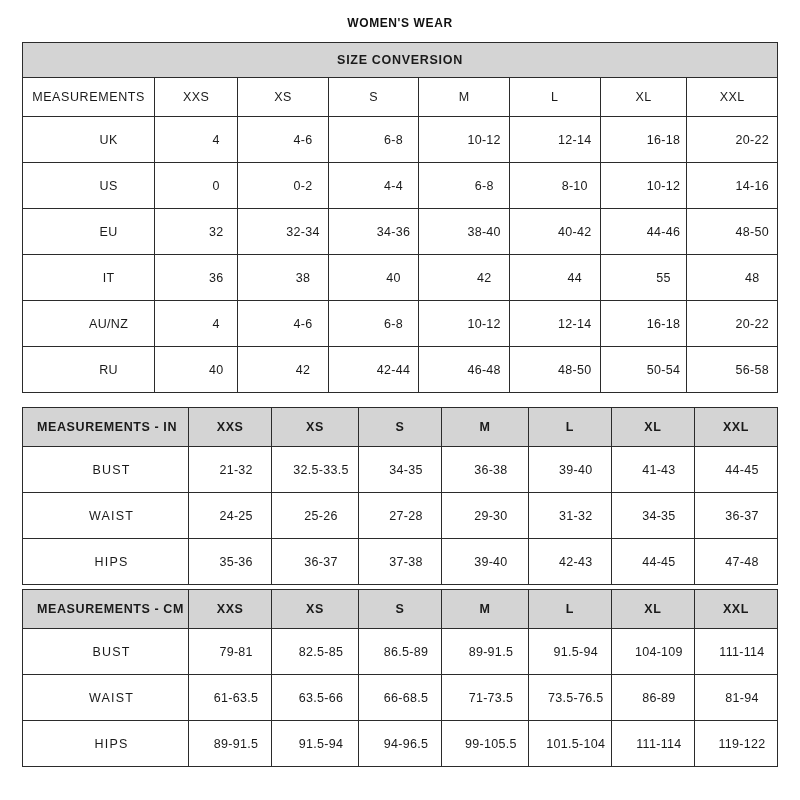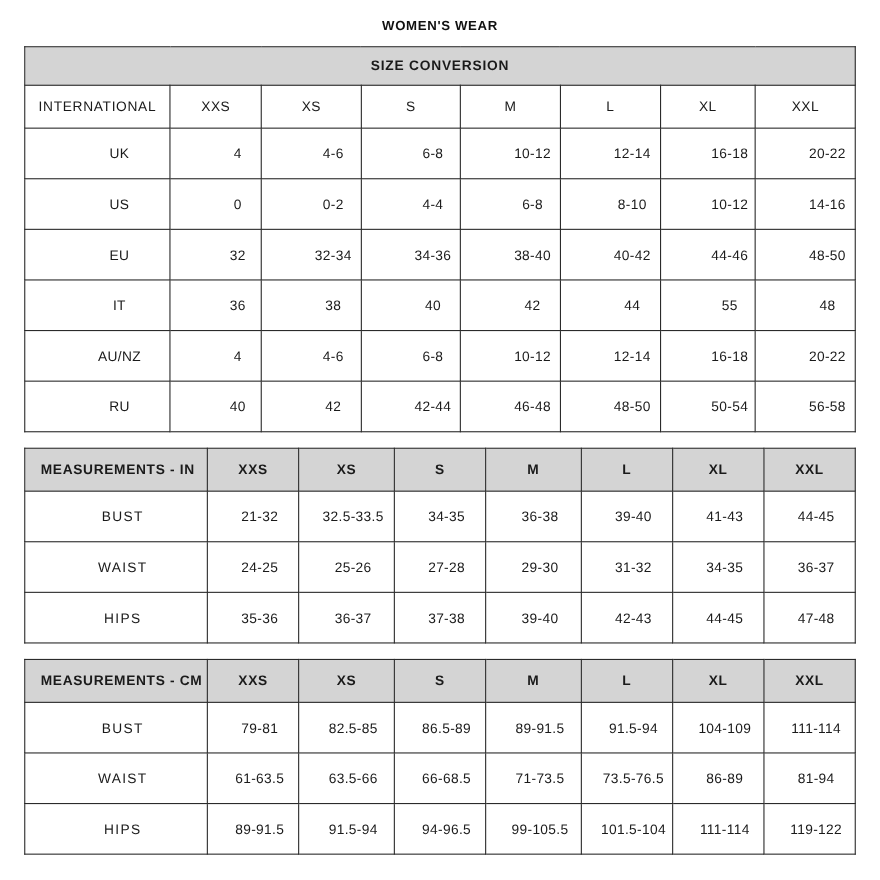--- a/index.html
+++ b/index.html
@@ -29,21 +29,21 @@
     letter-spacing: 0.6px;
     margin: 6px 0 12px 0;
     color: #111111;
   }
   table {
     border-collapse: collapse;
     width: 100%;
     table-layout: fixed;
   }
   table.conversion { margin-bottom: 14px; }
-  table.measure { margin-bottom: 14px; }
+  table.measure { margin-bottom: 4px; }
   td, th {
     border: 1px solid #2b2b2b;
     text-align: center;
     vertical-align: middle;
     font-size: 12.5px;
     font-weight: normal;
     color: #1a1a1a;
     padding: 0;
   }
   .banner-cell {
@@ -106,21 +106,21 @@
       <col style="width:12%">
         <col style="width:12%">
         <col style="width:11.5%">
         <col style="width:12%">
     </colgroup>
     <tbody>
       <tr>
         <td class="banner-cell" colspan="8">SIZE CONVERSION</td>
       </tr>
       <tr class="conv-head">
-        <td class="rowlabel">INTERNATIONAL</td>
+        <td class="rowlabel">MEASUREMENTS</td>
         <td>XXS</td>
         <td>XS</td>
         <td>S</td>
         <td>M</td>
         <td>L</td>
         <td>XL</td>
         <td>XXL</td>
       </tr>
 
       <tr class="conv-body">

